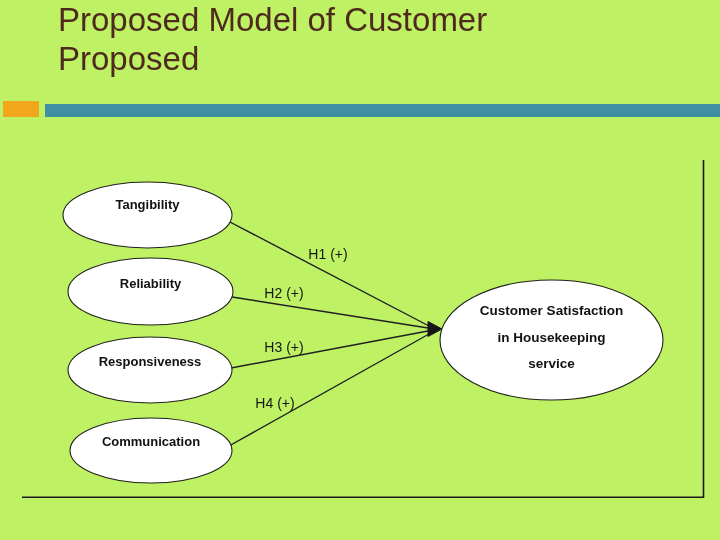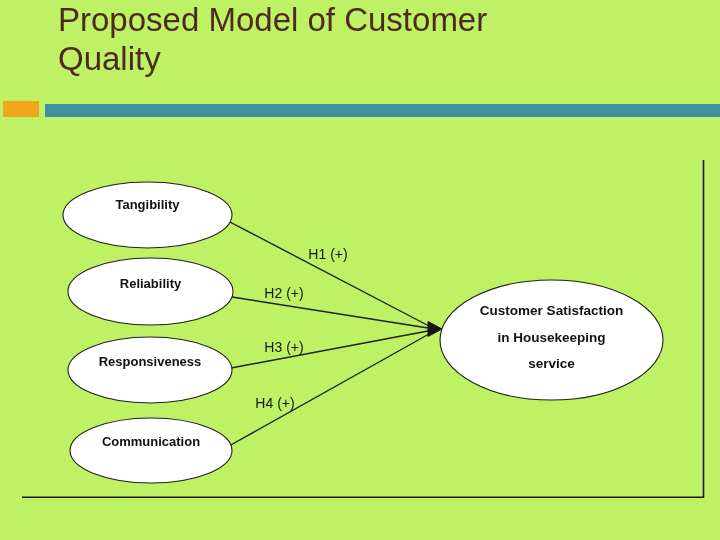--- a/index.html
+++ b/index.html
@@ -97,21 +97,21 @@
     stroke: #161616;
   }
 </style>
 </head>
 <body>
 
 <div class="slide">
 
   <div class="title-block">
     <div>Proposed Model of Customer</div>
-    <div>Quality</div>
+    <div>Proposed</div>
   </div>
   <div class="accent-square"></div>
   <div class="accent-bar"></div>
 
   <svg class="diagram-svg" viewBox="0 0 720 540">
 
     <path class="frame-line" d="M703.5,160 L703.5,497.2 L22,497.2"></path>
 
     <line class="edge-line" x1="228" y1="221" x2="429" y2="326"></line>
     <line class="edge-line" x1="232" y1="297" x2="428" y2="328"></line>

